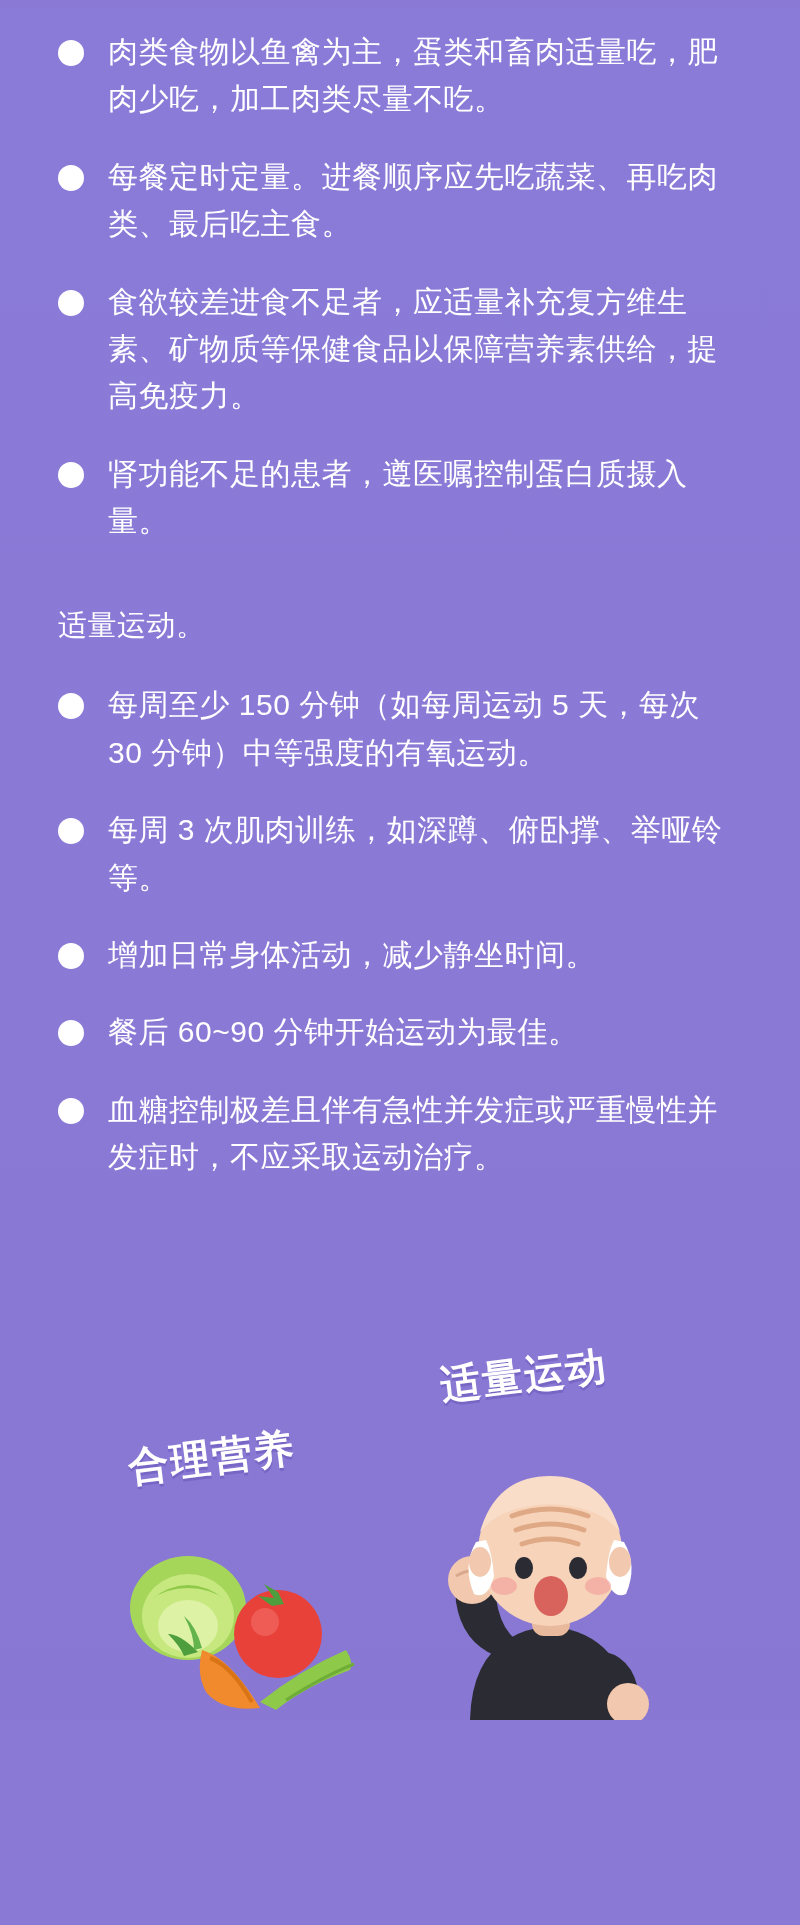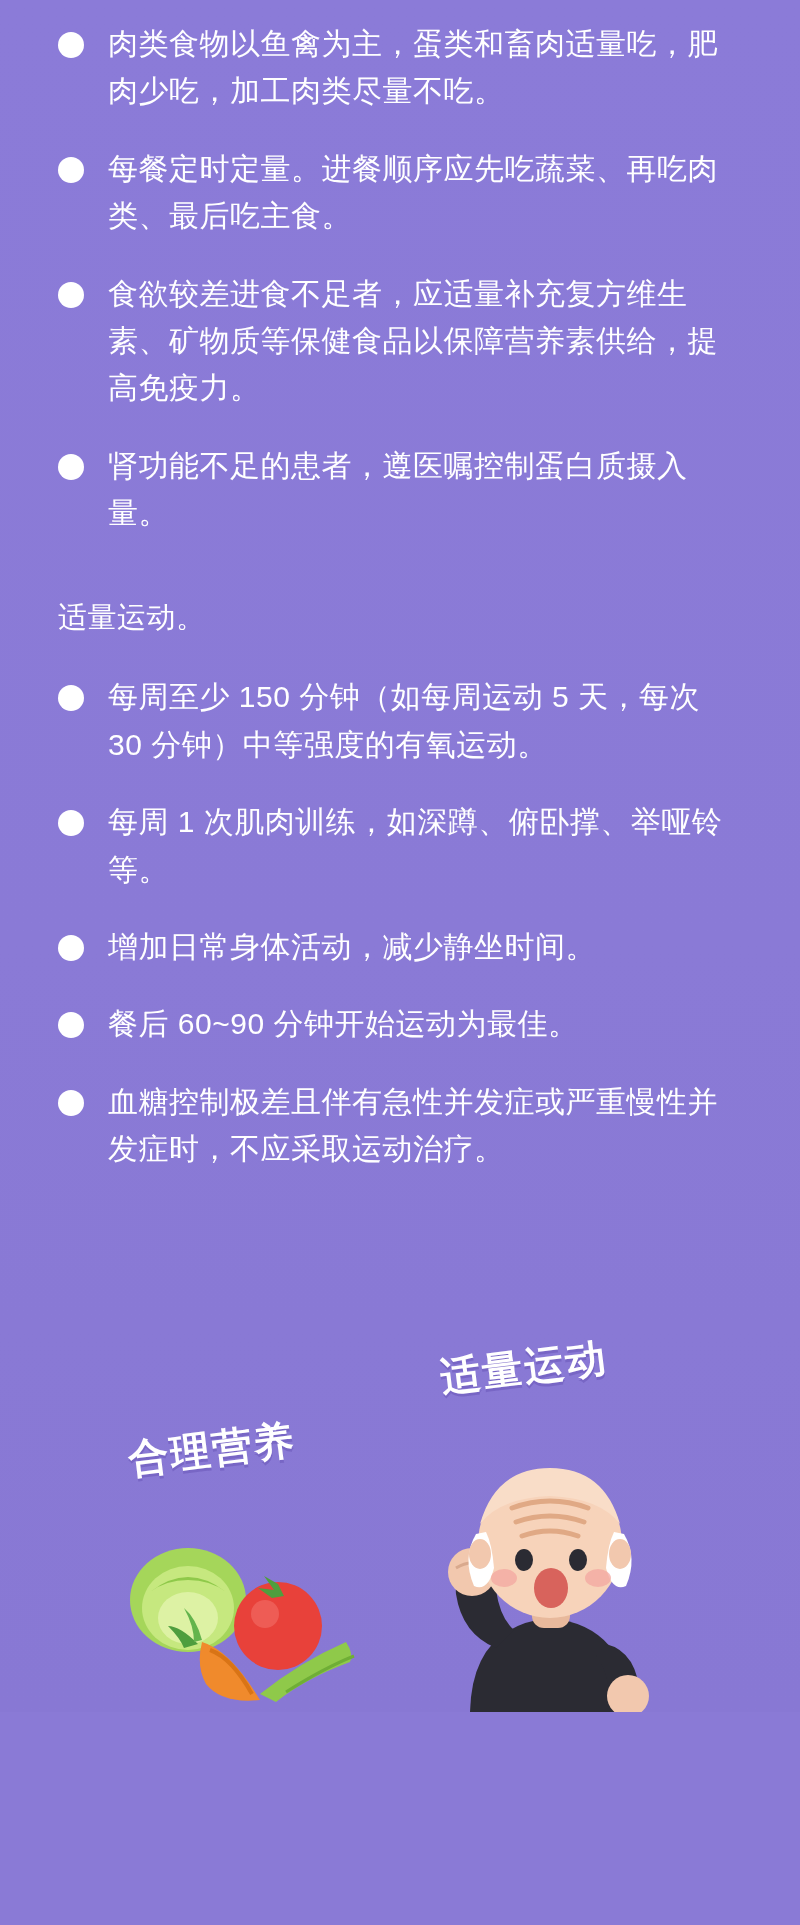--- a/index.html
+++ b/index.html
@@ -14,20 +14,21 @@
     overflow: hidden;
     position: relative;
   }
   .page {
     position: relative;
     width: 800px;
     height: 1712px;
     background: linear-gradient(180deg, #8b7bd8 0%, #8a7ad6 55%, #8878d4 100%);
     box-sizing: border-box;
     padding: 12px 58px;
+    margin-top: 8px;
   }
   .content {
     padding-top: 8px;
   }
   .bullet-item {
     display: flex;
     align-items: flex-start;
     margin-bottom: 30px;
   }
   .bullet-dot {
@@ -129,21 +130,21 @@
 
     <div class="section-heading">适量运动。</div>
 
     <div class="bullet-list">
       <div class="bullet-item">
         <span class="bullet-dot"></span>
         <span class="bullet-text">每周至少 150 分钟（如每周运动 5 天，每次 30 分钟）中等强度的有氧运动。</span>
       </div>
       <div class="bullet-item">
         <span class="bullet-dot"></span>
-        <span class="bullet-text">每周 1 次肌肉训练，如深蹲、俯卧撑、举哑铃等。</span>
+        <span class="bullet-text">每周 3 次肌肉训练，如深蹲、俯卧撑、举哑铃等。</span>
       </div>
       <div class="bullet-item">
         <span class="bullet-dot"></span>
         <span class="bullet-text">增加日常身体活动，减少静坐时间。</span>
       </div>
       <div class="bullet-item">
         <span class="bullet-dot"></span>
         <span class="bullet-text">餐后 60~90 分钟开始运动为最佳。</span>
       </div>
       <div class="bullet-item">

